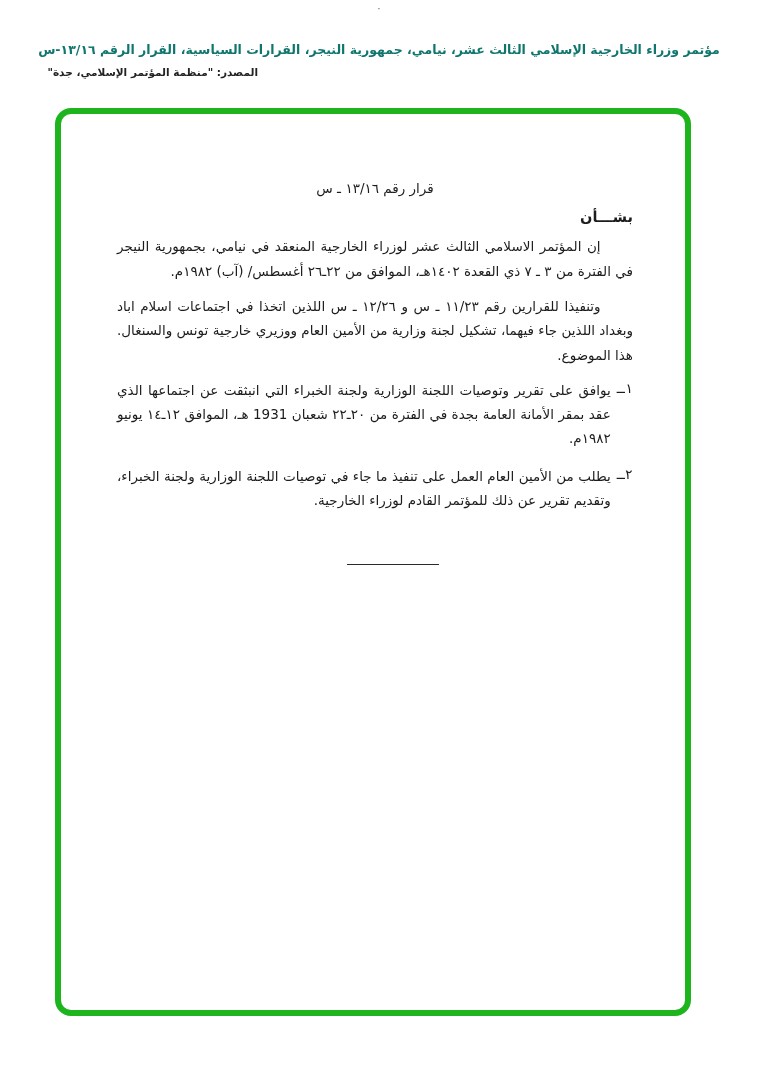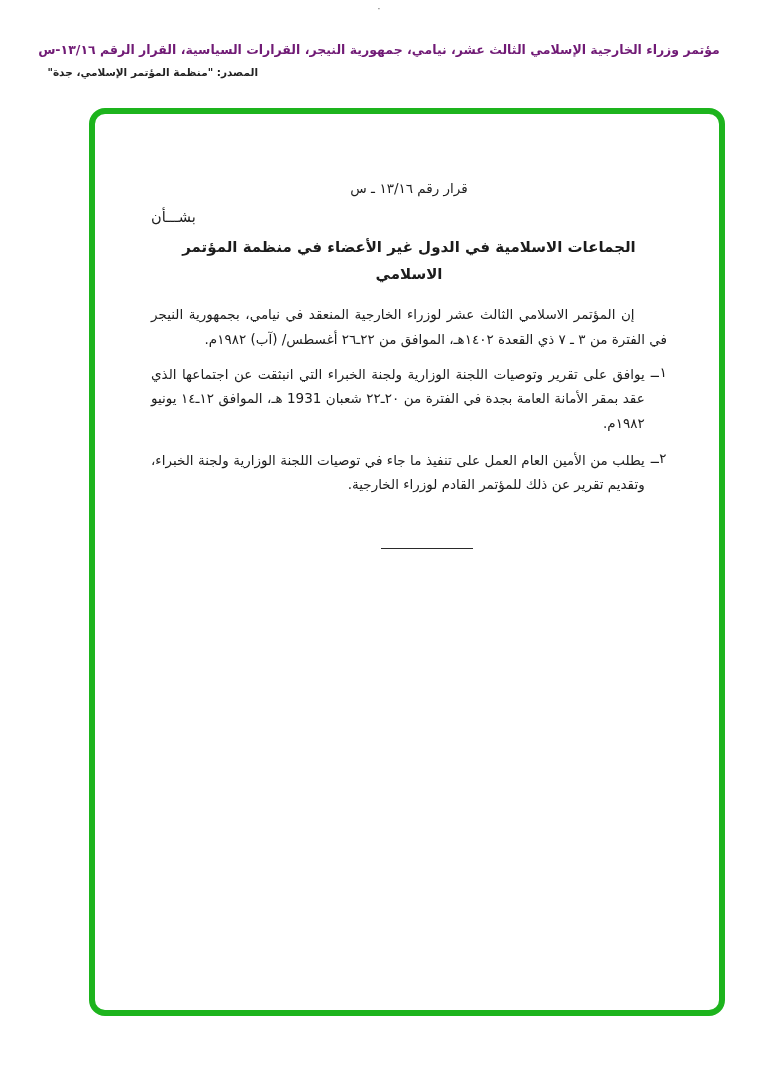--- a/index.html
+++ b/index.html
@@ -21,21 +21,21 @@
     left: 50%;
     transform: translateX(-50%);
     font-size: 9px;
     color: #555;
   }
   .archive-header {
     direction: rtl;
     text-align: center;
     font-weight: bold;
     font-size: 12.5px;
-    color: #701a75;
+    color: #0f766e;
     padding-top: 42px;
     white-space: nowrap;
   }
   .source-line {
     direction: rtl;
     text-align: right;
     padding-right: 500px;
     margin-top: 9px;
     font-size: 10.5px;
     font-weight: bold;
@@ -45,39 +45,38 @@
   .frame {
     position: absolute;
     left: 55px;
     top: 108px;
     width: 636px;
     height: 908px;
     border: 6px solid #1db41d;
     border-radius: 16px;
     background: #ffffff;
     box-sizing: border-box;
-    margin-left: 34px;
   }
   .doc {
     direction: rtl;
     padding: 62px 52px 0 56px;
     color: #1c1c1c;
     font-size: 13.5px;
     line-height: 1.8;
   }
   .t1 {
     text-align: center;
     font-size: 13.5px;
     letter-spacing: 1px;
     margin-bottom: 4px;
   }
   .t2 {
-    text-align: left;
+    text-align: right;
     font-size: 14.5px;
-    font-weight: normal;
+    font-weight: bold;
     margin-bottom: 4px;
   }
   .t3 {
     text-align: center;
     font-size: 15px;
     font-weight: bold;
     margin-bottom: 14px;
   }
   .para {
     margin: 0 0 11px 0;
@@ -114,23 +113,23 @@
 
   <div class="archive-header">مؤتمر وزراء الخارجية الإسلامي الثالث عشر، نيامي، جمهورية النيجر، القرارات السياسية، القرار الرقم ١٣/١٦-س</div>
 
   <div class="source-line">المصدر:  "منظمة المؤتمر الإسلامي، جدة"</div>
 
   <div class="frame">
     <div class="doc">
 
       <div class="t1">قرار رقم ١٣/١٦ ـ س</div>
       <div class="t2">بشـــأن</div>
-      <div class="t3">الجماعات الاسلامية في الدول غير الأعضاء في منظمة المؤتمر الاسلامي</div>
 
       <p class="para">إن المؤتمر الاسلامي الثالث عشر لوزراء الخارجية المنعقد في نيامي، بجمهورية النيجر في الفترة من ٣ ـ ٧ ذي القعدة ١٤٠٢هـ، الموافق من ٢٢ـ٢٦ أغسطس/ (آب) ١٩٨٢م.</p>
+      <p class="para">وتنفيذا للقرارين رقم ١١/٢٣ ـ س و ١٢/٢٦ ـ س اللذين اتخذا في اجتماعات اسلام اباد وبغداد اللذين جاء فيهما، تشكيل لجنة وزارية من الأمين العام ووزيري خارجية تونس والسنغال. هذا الموضوع.</p>
 
       <div class="item">
         <span class="num">١ـ</span>
         <span class="itxt">يوافق على تقرير وتوصيات اللجنة الوزارية ولجنة الخبراء التي انبثقت عن اجتماعها الذي عقد بمقر الأمانة العامة بجدة في الفترة من ٢٠ـ٢٢ شعبان 1931 هـ، الموافق ١٢ـ١٤ يونيو ١٩٨٢م.</span>
       </div>
 
       <div class="item">
         <span class="num">٢ـ</span>
         <span class="itxt">يطلب من الأمين العام العمل على تنفيذ ما جاء في توصيات اللجنة الوزارية ولجنة الخبراء، وتقديم تقرير عن ذلك للمؤتمر القادم لوزراء الخارجية.</span>
       </div>

